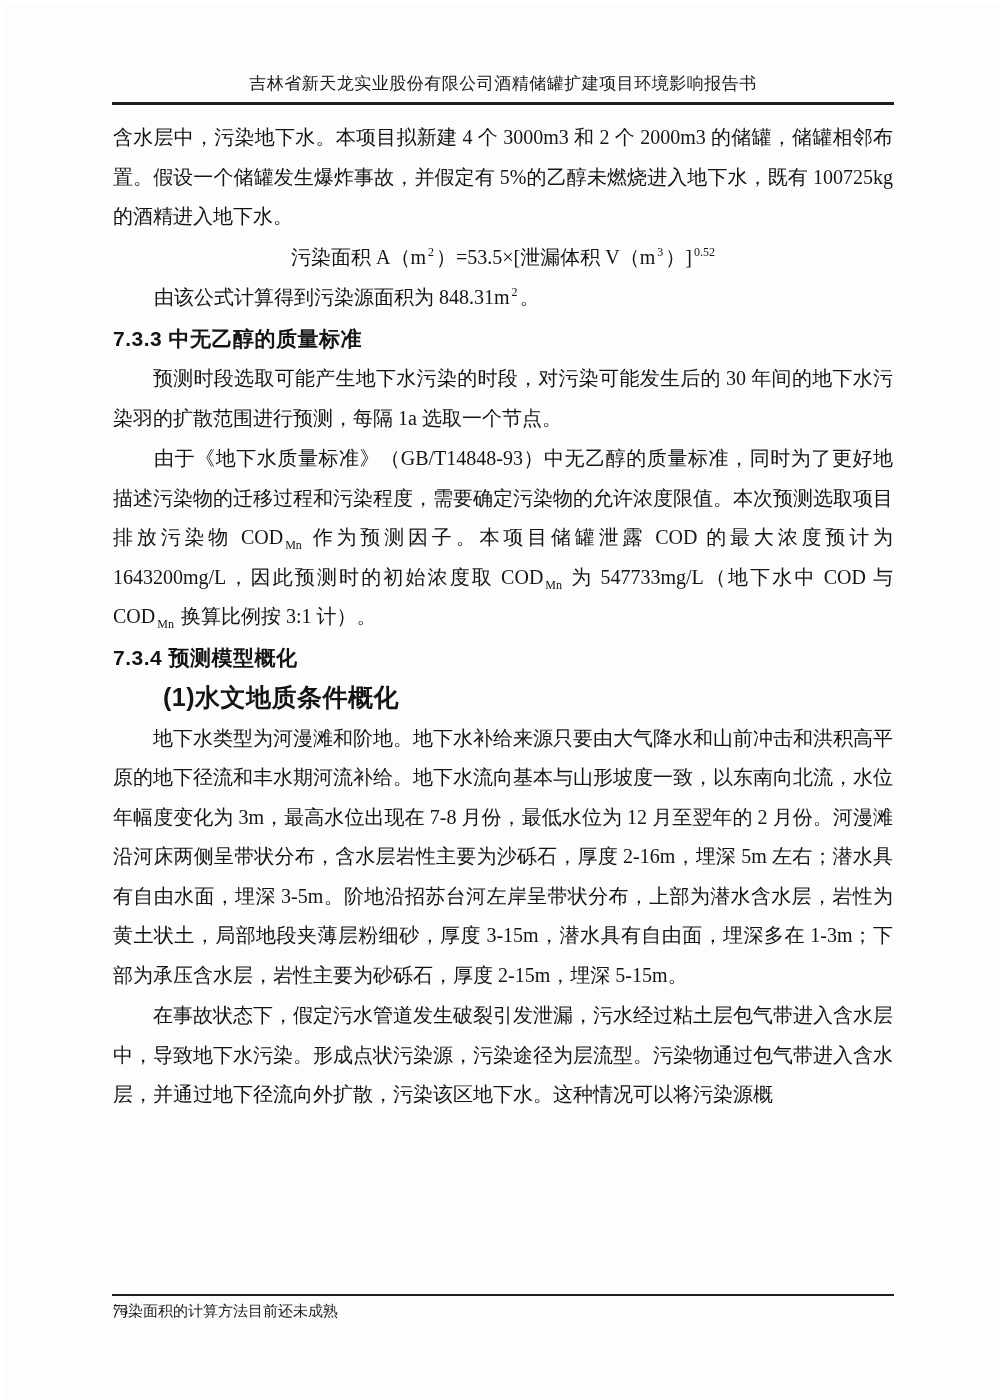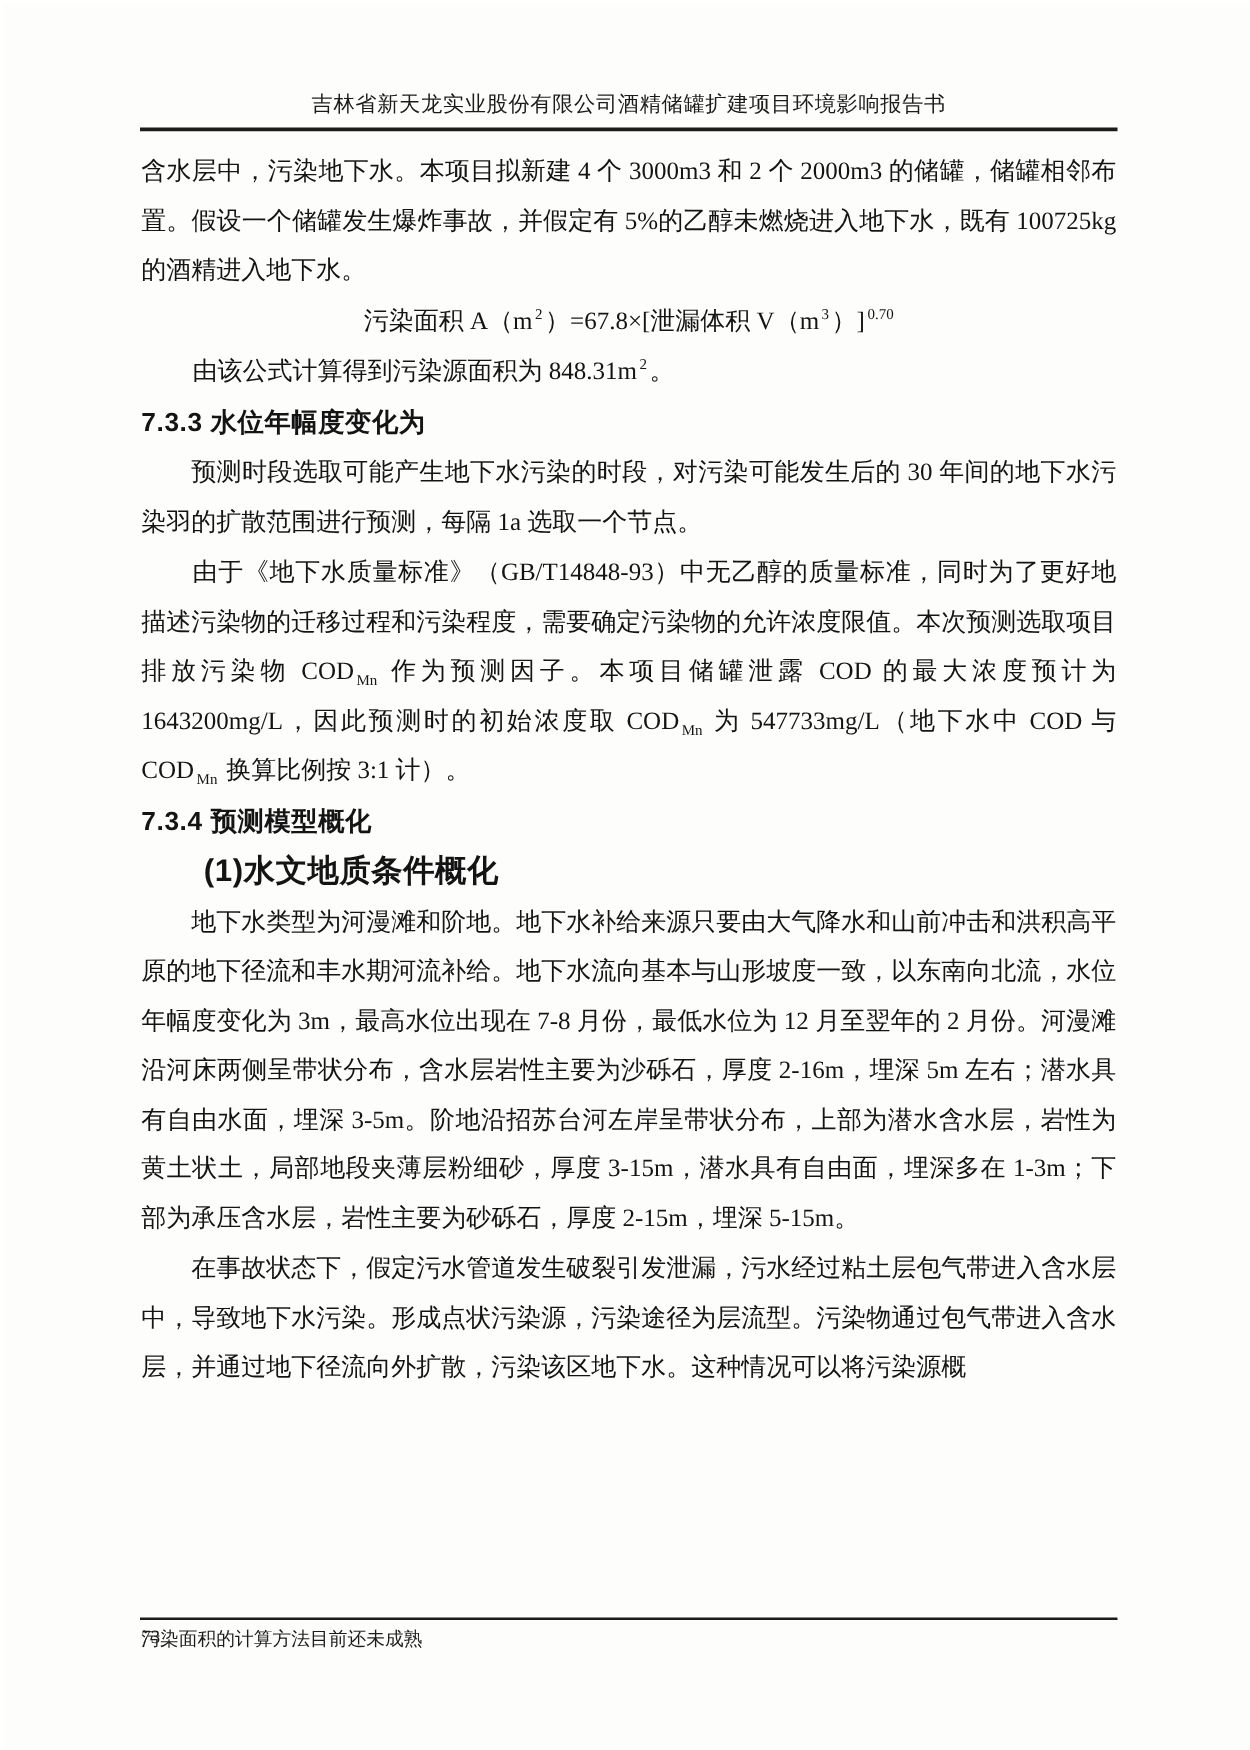--- a/index.html
+++ b/index.html
@@ -92,25 +92,25 @@
   <header class="doc-header">
     <div class="doc-header-title">吉林省新天龙实业股份有限公司酒精储罐扩建项目环境影响报告书</div>
     <div class="doc-header-rule"></div>
   </header>
 
   <main class="doc-body">
 
     <p class="para no-indent">含水层中，污染地下水。本项目拟新建 4 个 3000m3 和 2 个 2000m3 的储罐，储罐相邻布置。假设一个储罐发生爆炸事故，并假定有 5%的乙醇未燃烧进入地下水，既有 100725kg 的酒精进入地下水。</p>
 
 
-    <p class="para formula-line"><span>污染面积 A（m</span><sup>2</sup><span>）=67.8×[泄漏体积 V（m</span><sup>3</sup><span>）]</span><sup>0.70</sup></p>
+    <p class="para formula-line"><span>污染面积 A（m</span><sup>2</sup><span>）=53.5×[泄漏体积 V（m</span><sup>3</sup><span>）]</span><sup>0.52</sup></p>
 
     <p class="para"><span>由该公式计算得到污染源面积为 848.31m</span><sup>2</sup><span>。</span></p>
 
-    <h2 class="section-heading">7.3.3 水位年幅度变化为</h2>
+    <h2 class="section-heading">7.3.3 中无乙醇的质量标准</h2>
 
     <p class="para">预测时段选取可能产生地下水污染的时段，对污染可能发生后的 30 年间的地下水污染羽的扩散范围进行预测，每隔 1a 选取一个节点。</p>
 
     <p class="para"><span>由于《地下水质量标准》（GB/T14848-93）中无乙醇的质量标准，同时为了更好地描述污染物的迁移过程和污染程度，需要确定污染物的允许浓度限值。本次预测选取项目排放污染物 COD</span><sub>Mn</sub><span> 作为预测因子。本项目储罐泄露 COD 的最大浓度预计为 1643200mg/L，因此预测时的初始浓度取 COD</span><sub>Mn</sub><span> 为 547733mg/L（地下水中 COD 与 COD</span><sub>Mn</sub><span> 换算比例按 3:1 计）。</span></p>
 
     <h2 class="section-heading">7.3.4 预测模型概化</h2>
 
     <h3 class="sub-heading">(1)水文地质条件概化</h3>
 
     <p class="para">地下水类型为河漫滩和阶地。地下水补给来源只要由大气降水和山前冲击和洪积高平原的地下径流和丰水期河流补给。地下水流向基本与山形坡度一致，以东南向北流，水位年幅度变化为 3m，最高水位出现在 7-8 月份，最低水位为 12 月至翌年的 2 月份。河漫滩沿河床两侧呈带状分布，含水层岩性主要为沙砾石，厚度 2-16m，埋深 5m 左右；潜水具有自由水面，埋深 3-5m。阶地沿招苏台河左岸呈带状分布，上部为潜水含水层，岩性为黄土状土，局部地段夹薄层粉细砂，厚度 3-15m，潜水具有自由面，埋深多在 1-3m；下部为承压含水层，岩性主要为砂砾石，厚度 2-15m，埋深 5-15m。</p>

